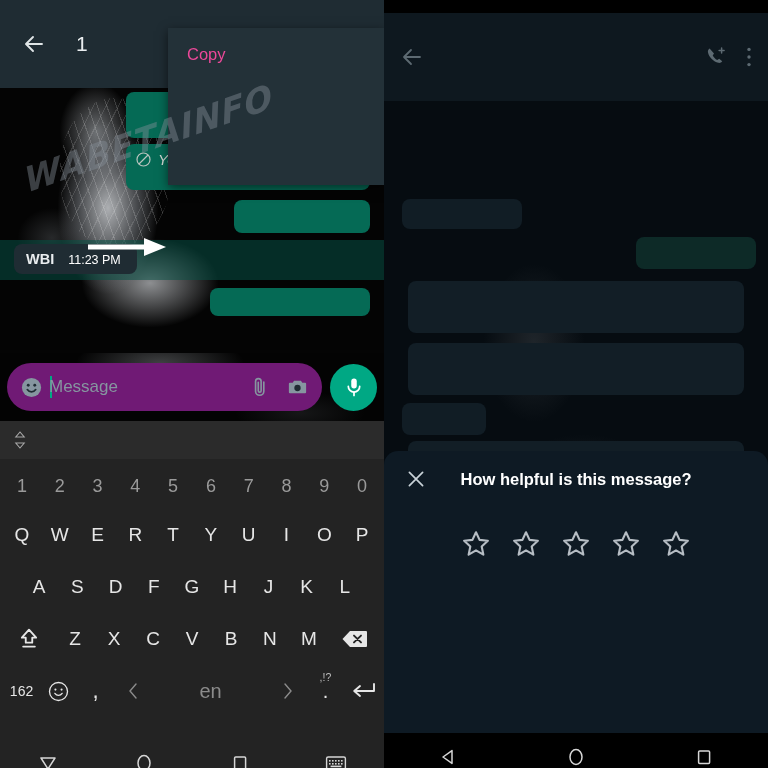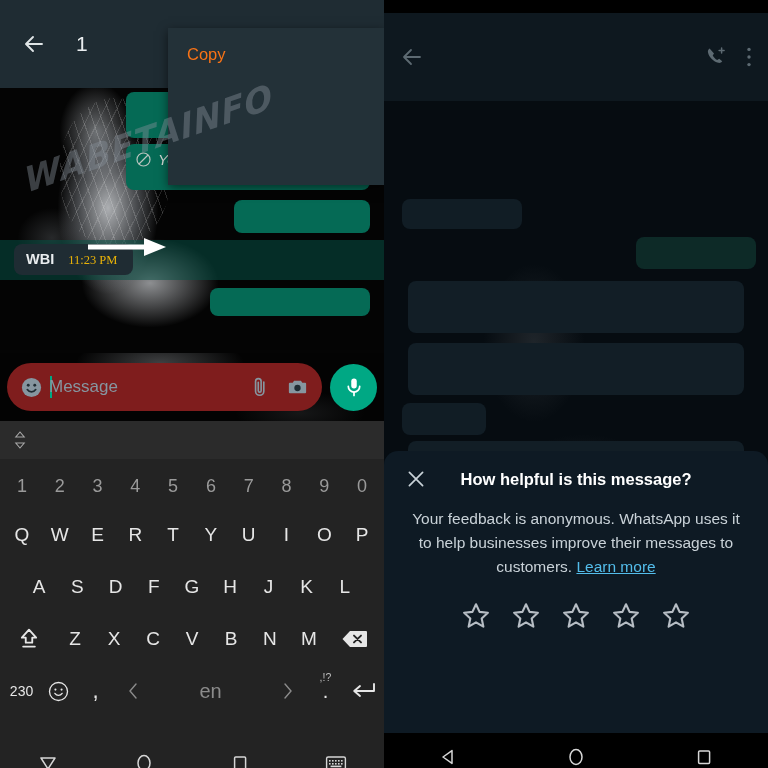--- a/index.html
+++ b/index.html
@@ -36,38 +36,38 @@
   .bub-time{color:#a5b3ad;font-size:11.5px;text-align:right;margin-top:2px;}
   .del-icon{display:inline-block;vertical-align:-3px;margin-right:6px;}
 
   .bub1{right:14px;top:4px;width:244px;height:46px;}
   .bub2{right:14px;top:56px;width:244px;}
   .bub3{right:14px;top:112px;width:136px;height:33px;}
   .sel-band{position:absolute;left:0;right:0;top:152px;height:40px;background:rgba(8,80,70,.55);}
   .bub4{left:14px;top:156px;}
   .bub4 .row{display:flex;align-items:baseline;gap:14px;}
   .bub4 .nm{color:#e9edef;font-size:14.5px;font-weight:700;}
-  .bub4 .tm{color:#eab308;font-size:12.5px;font-family:Liberation Serif, serif;}
+  .bub4 .tm{color:#ffffff;font-size:12.5px;}
   .bub5{right:14px;top:200px;width:160px;height:28px;}
 
   
   .anno-arrow{position:absolute;left:88px;top:150px;width:80px;height:18px;z-index:6;}
 
   
   .popup{position:absolute;left:168px;top:28px;width:216px;height:157px;background:#233138;z-index:20;
     box-shadow:0 3px 10px rgba(0,0,0,.55);}
-  .popup-item{height:52px;display:flex;align-items:center;padding-left:19px;color:#f97316;font-size:16.5px;box-sizing:border-box;}
+  .popup-item{height:52px;display:flex;align-items:center;padding-left:19px;color:#ec4899;font-size:16.5px;box-sizing:border-box;}
 
   
   .composer{position:relative;height:68px;background:#000;display:flex;align-items:center;padding:0 7px;box-sizing:border-box;z-index:4;}
   .composer-photo{position:absolute;inset:0;background:
       radial-gradient(ellipse 120px 40px at 160px 10px, rgba(200,205,210,.30) 0%, rgba(0,0,0,0) 70%),
       radial-gradient(ellipse 90px 30px at 300px 60px, rgba(120,125,130,.16) 0%, rgba(0,0,0,0) 72%),
       #030303;}
-  .inputbar{position:relative;flex:1;height:48px;background:#7f1d1d;border-radius:24px;display:flex;align-items:center;padding:0 13px;box-sizing:border-box;gap:3px;z-index:2;}
+  .inputbar{position:relative;flex:1;height:48px;background:#701a75;border-radius:24px;display:flex;align-items:center;padding:0 13px;box-sizing:border-box;gap:3px;z-index:2;}
   .caret{width:2px;height:22px;background:#00a884;margin-left:4px;}
   .ph{color:#8696a0;font-size:17px;margin-left:-6px;}
   .inputbar .right{margin-left:auto;display:flex;align-items:center;gap:15px;}
   .micbtn{position:relative;width:47px;height:47px;border-radius:50%;background:#00a884;display:flex;align-items:center;justify-content:center;margin-left:8px;z-index:2;}
 
   
   .sugg{height:38px;background:#2b2b2b;display:flex;align-items:center;padding-left:13px;box-sizing:border-box;}
 
   
   .kb{background:#232323;height:280px;padding-top:4px;box-sizing:border-box;}
@@ -292,21 +292,21 @@
         <div class="key">N</div>
         <div class="key">M</div>
         <div class="key wide ic">
           <svg width="28" height="24" viewBox="0 0 28 24">
               <path d="M9 4h16a1 1 0 0 1 1 1v14a1 1 0 0 1-1 1H9L1.5 12z" fill="#e6e6e6"></path>
               <path d="M13 8.6l7 6.8M20 8.6l-7 6.8" stroke="#232323" stroke-width="1.9" stroke-linecap="round"></path>
             </svg>
         </div>
       </div>
       <div class="kbrow">
-        <div class="key sm">230</div>
+        <div class="key sm">162</div>
         <div class="key ic">
           <svg width="23" height="23" viewBox="0 0 24 24">
               <circle cx="12" cy="12" r="9.4" fill="none" stroke="#e6e6e6" stroke-width="1.4"></circle>
               <circle cx="8.8" cy="10" r="1.1" fill="#e6e6e6"></circle>
               <circle cx="15.2" cy="10" r="1.1" fill="#e6e6e6"></circle>
               <path d="M8.2 14c1 1.4 2.3 2.1 3.8 2.1s2.8-.7 3.8-2.1" fill="none" stroke="#e6e6e6" stroke-width="1.4" stroke-linecap="round"></path>
             </svg>
         </div>
         <div class="key" style="font-size:22px;">,</div>
         <div class="key ic">
@@ -408,21 +408,20 @@
 
     <div class="sheet">
       <div class="sheet-head">
         <div class="sheet-x">
           <svg width="20" height="20" viewBox="0 0 20 20">
               <path d="M3.4 3.4l13.2 13.2M16.6 3.4L3.4 16.6" stroke="#c9d2d8" stroke-width="1.7" stroke-linecap="round"></path>
             </svg>
         </div>
         <div class="sheet-title">How helpful is this message?</div>
       </div>
-      <div class="sheet-body"><span>Your feedback is anonymous. WhatsApp uses it to help businesses improve their messages to customers. </span><a class="lnk" href="#">Learn more</a></div>
 
       <div class="stars">
         <div class="star"><svg width="30" height="30" viewBox="0 0 24 24">
               <path d="M12 2.6l2.85 6.1 6.65.75-4.95 4.5 1.35 6.55L12 17.1l-5.9 3.4 1.35-6.55L2.5 9.45l6.65-.75z" fill="none" stroke="#b6bdc4" stroke-width="1.7" stroke-linejoin="round"></path>
             </svg></div>
         <div class="star"><svg width="30" height="30" viewBox="0 0 24 24">
               <path d="M12 2.6l2.85 6.1 6.65.75-4.95 4.5 1.35 6.55L12 17.1l-5.9 3.4 1.35-6.55L2.5 9.45l6.65-.75z" fill="none" stroke="#b6bdc4" stroke-width="1.7" stroke-linejoin="round"></path>
             </svg></div>
         <div class="star"><svg width="30" height="30" viewBox="0 0 24 24">
               <path d="M12 2.6l2.85 6.1 6.65.75-4.95 4.5 1.35 6.55L12 17.1l-5.9 3.4 1.35-6.55L2.5 9.45l6.65-.75z" fill="none" stroke="#b6bdc4" stroke-width="1.7" stroke-linejoin="round"></path>

